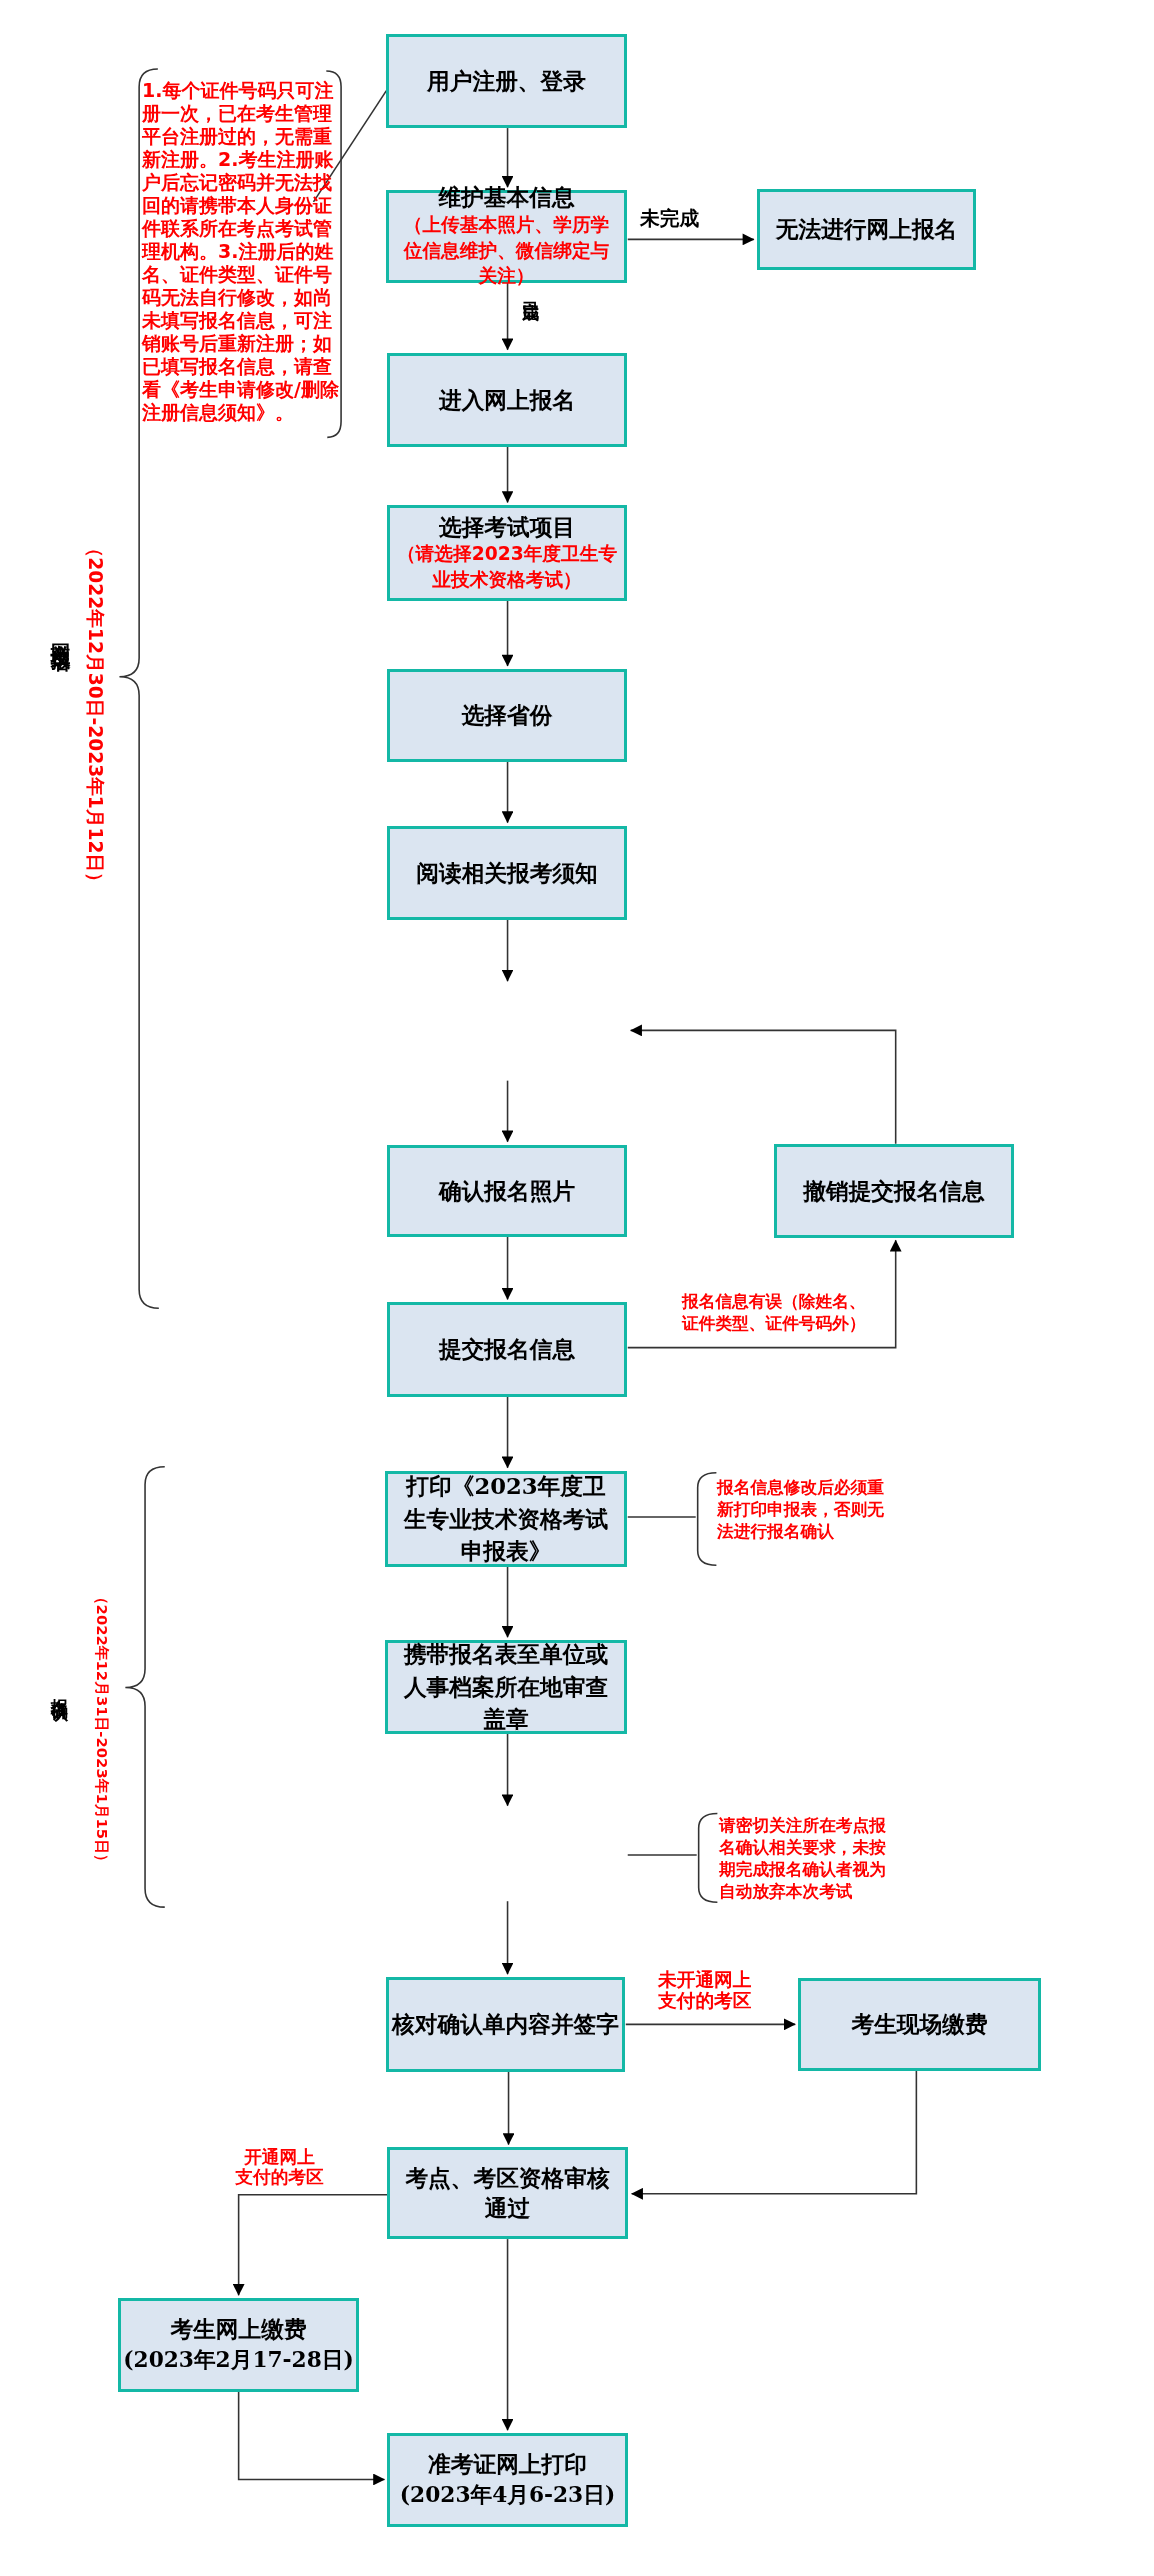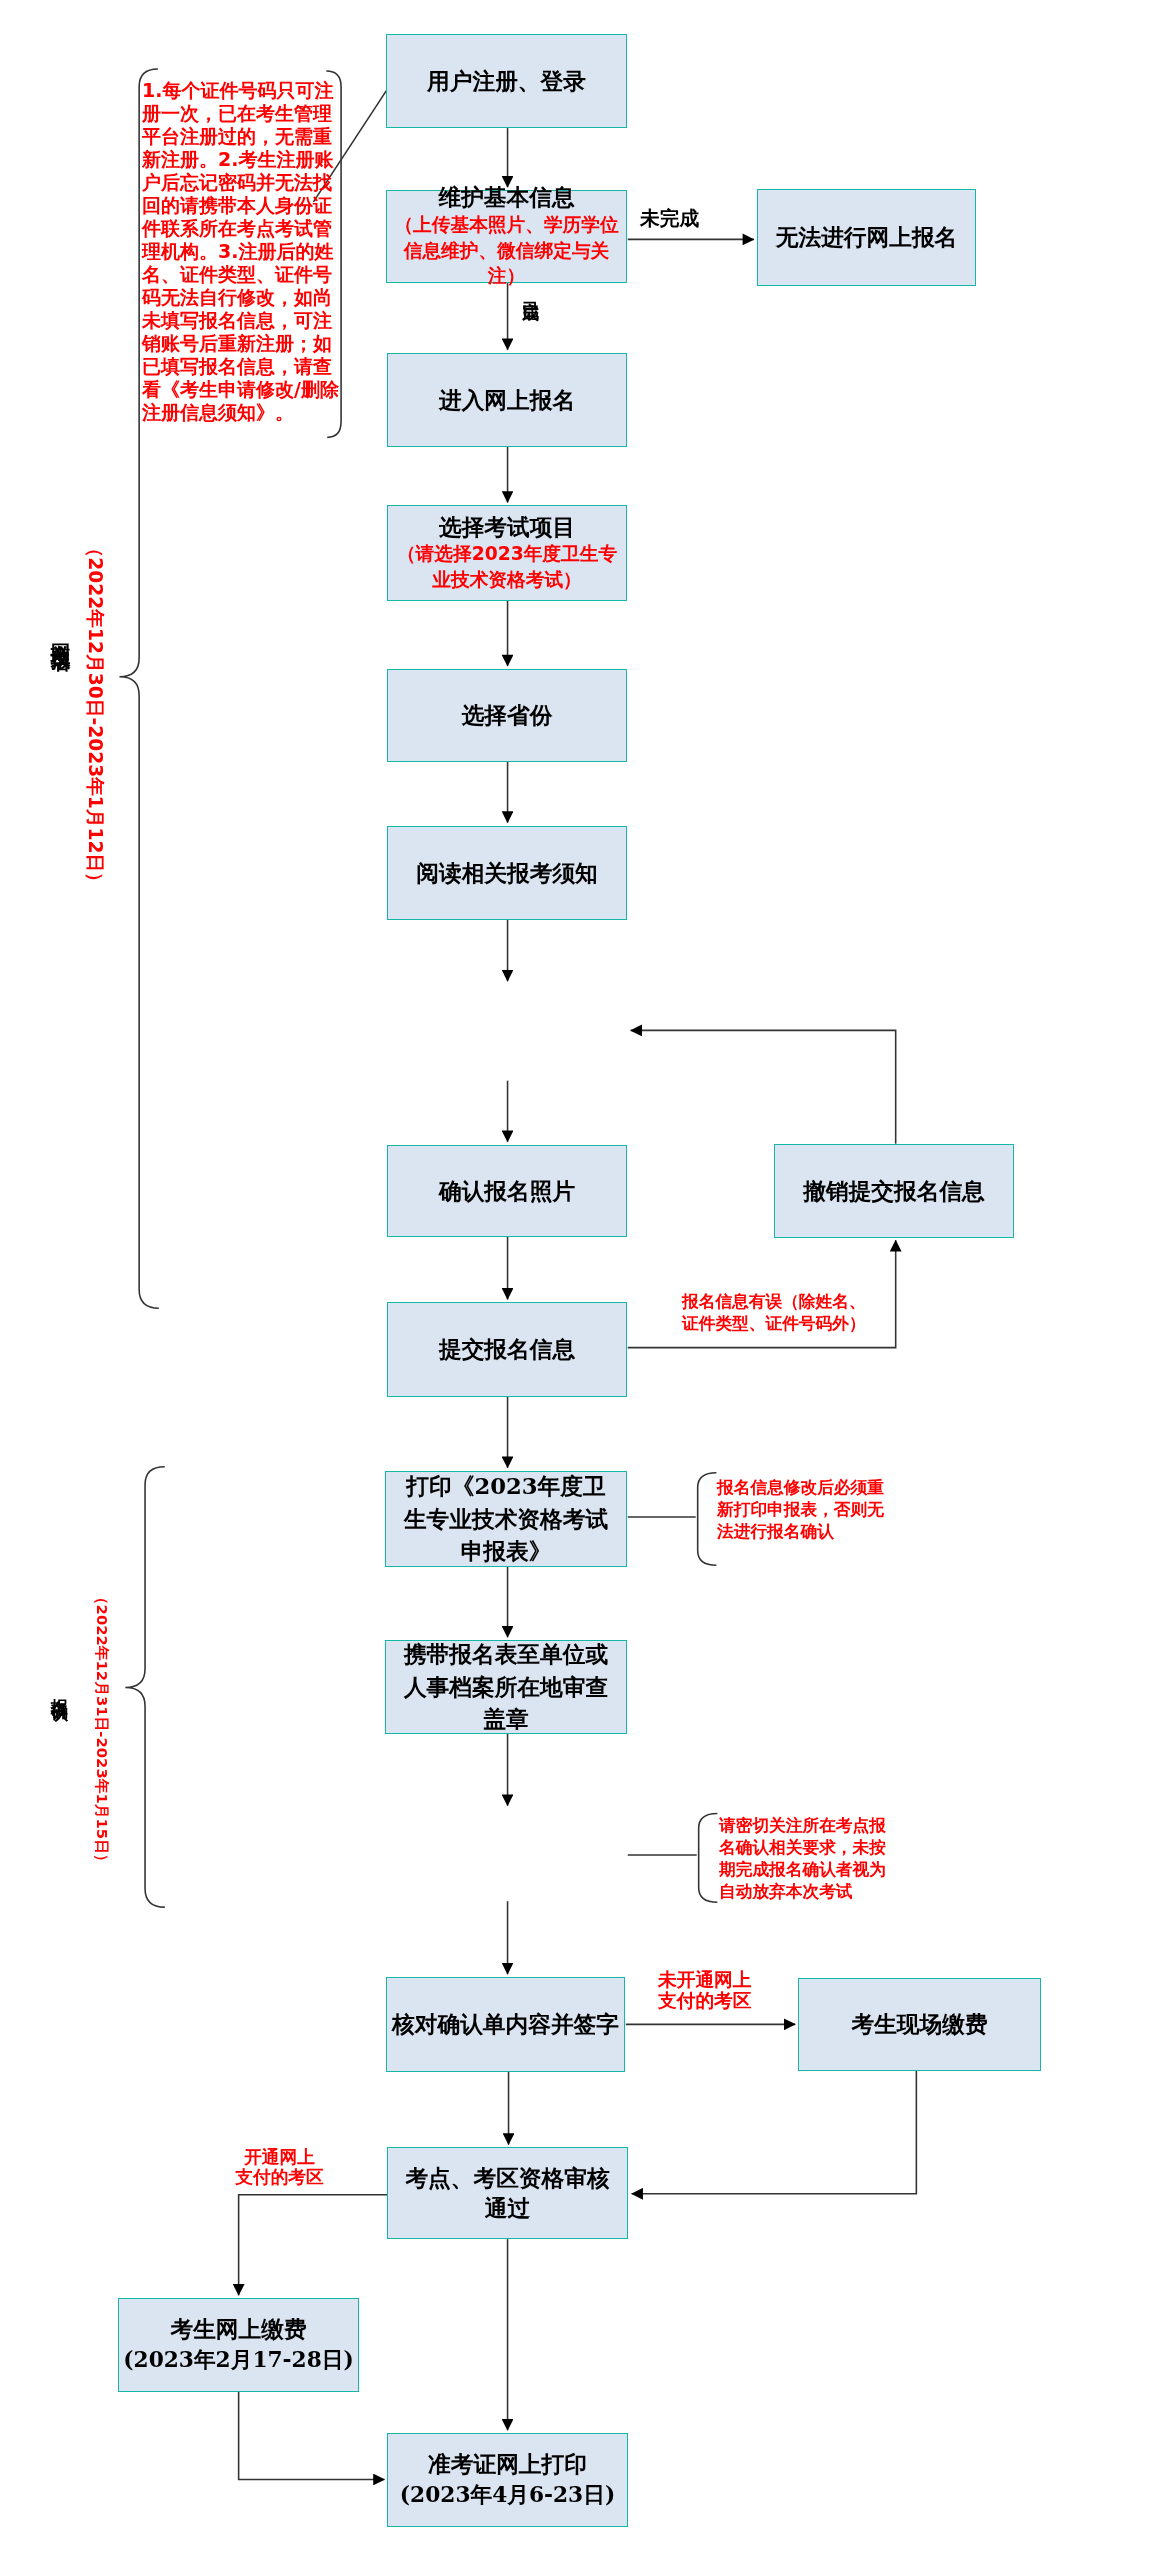--- a/index.html
+++ b/index.html
@@ -1,19 +1,19 @@
 <!DOCTYPE html>
 <html><head>
 <meta charset="utf-8">
 <style>
   html,body{margin:0;padding:0;background:#ffffff;}
   #stage{position:relative;width:1155px;height:2576px;background:#ffffff;overflow:hidden;
          font-family:"DejaVu Serif","Liberation Serif",serif;}
   #lines{position:absolute;left:0;top:0;width:1155px;height:2576px;}
-  .box{position:absolute;box-sizing:border-box;background:#dbe5f1;border:1px solid #14b8a6;
+  .box{position:absolute;box-sizing:border-box;background:#dbe5f1;border:3px solid #14b8a6;
        display:flex;flex-direction:column;align-items:center;justify-content:center;
        text-align:center;color:#000;font-weight:bold;z-index:2;}
   .box .l1{font-size:22.7px;line-height:30.5px;}
   .box .wrap2{font-size:22.7px;line-height:32.5px;padding:0 9.9px;}
   .box .red-sub{color:#ff0000;font-size:18.7px;line-height:25.6px;padding:0 5.9px;
                 font-family:"DejaVu Sans","Liberation Sans",sans-serif;}
   .note{position:absolute;color:#ff0000;font-weight:bold;z-index:2;
         font-family:"DejaVu Sans","Liberation Sans",sans-serif;}
   .note-main{left:142px;top:79px;width:199px;font-size:19px;line-height:23px;text-align:left;}
   .side-note{font-size:16.7px;line-height:22px;text-align:left;}
@@ -94,21 +94,21 @@
 
   <div class="box" style="left:386px;top:34px;width:241px;height:94px;">
     <div class="l1">用户注册、登录</div>
   </div>
 
   <div class="box" style="left:386px;top:190px;width:241px;height:93px;">
     <div class="l1" style="line-height:27.6px;">维护基本信息</div>
     <div class="red-sub">（上传基本照片、学历学位信息维护、微信绑定与关注）</div>
   </div>
 
-  <div class="box" style="left:757px;top:189px;width:219px;height:97px;">
+  <div class="box" style="left:757px;top:189px;width:219px;height:81px;">
     <div class="l1">无法进行网上报名</div>
   </div>
 
   <div class="box" style="left:387px;top:353px;width:240px;height:94px;">
     <div class="l1">进入网上报名</div>
   </div>
 
   <div class="box" style="left:387px;top:505px;width:240px;height:96px;">
     <div class="l1" style="line-height:27.6px;">选择考试项目</div>
     <div class="red-sub">（请选择2023年度卫生专业技术资格考试）</div>

